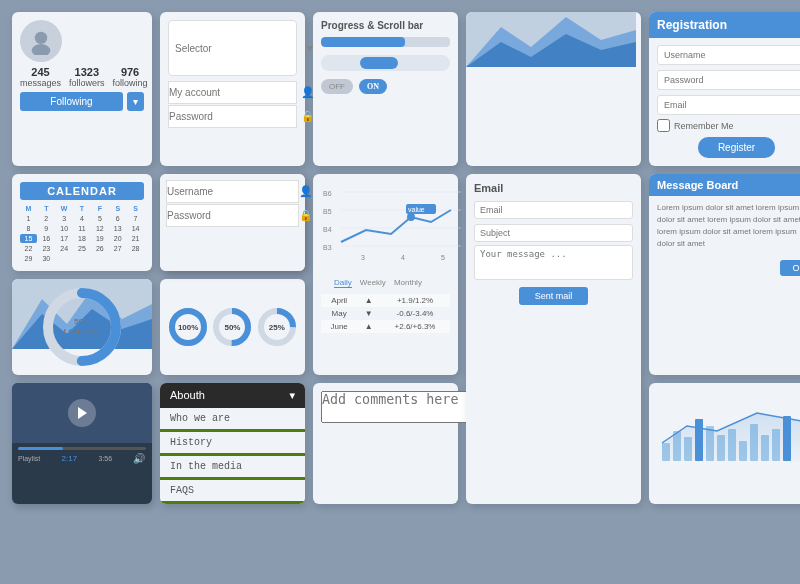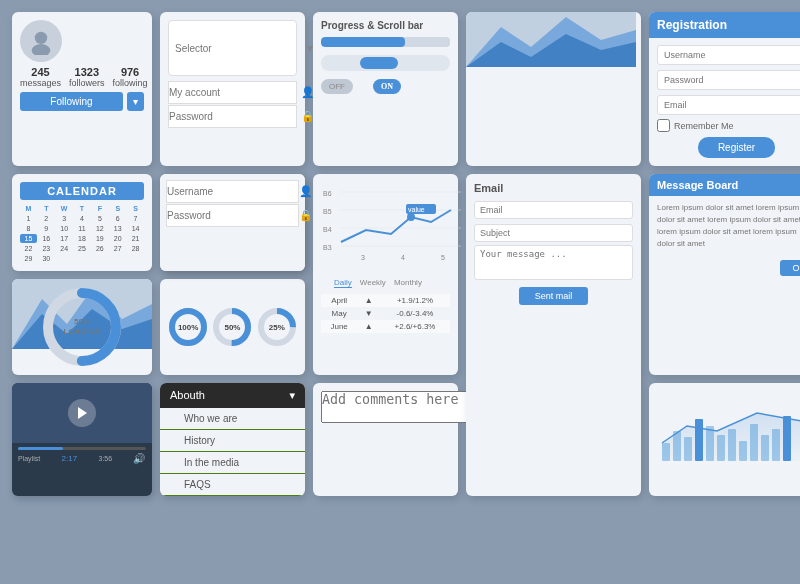--- a/index.html
+++ b/index.html
@@ -280,21 +280,21 @@
       left: 30%;
       top: 2px;
       width: 30%;
       height: 12px;
       background: #4a90d9;
       border-radius: 6px;
     }
     .toggle-row {
       display: flex;
       align-items: flex-end;
-      gap: 20px;
+      gap: 6px;
       margin-top: 4px;
     }
     .toggle-off {
       background: #c0c8d4;
       border-radius: 10px;
       padding: 3px 8px;
       font-size: 8px;
       color: #888;
     }
     .toggle-on {
@@ -327,25 +327,26 @@
       color: white;
       padding: 6px 10px;
       font-size: 11px;
       border-radius: 4px 4px 0 0;
       display: flex;
       justify-content: space-between;
       cursor: pointer;
     }
     .about-menu { padding: 0; }
     .about-item {
-      padding: 5px 24px;
+      padding: 5px 10px;
       font-size: 10px;
       color: #555;
-      border-bottom: 1px solid #4d7c0f;
+      border-bottom: 3px solid #4d7c0f;
       cursor: pointer;
+      font-family: Liberation Mono, monospace;
     }
     .reg-title {
       font-size: 12px;
       font-weight: bold;
       color: white;
       background: #4a90d9;
       margin: -8px -8px 6px -8px;
       padding: 6px 8px;
       border-radius: 6px 6px 0 0;
     }

